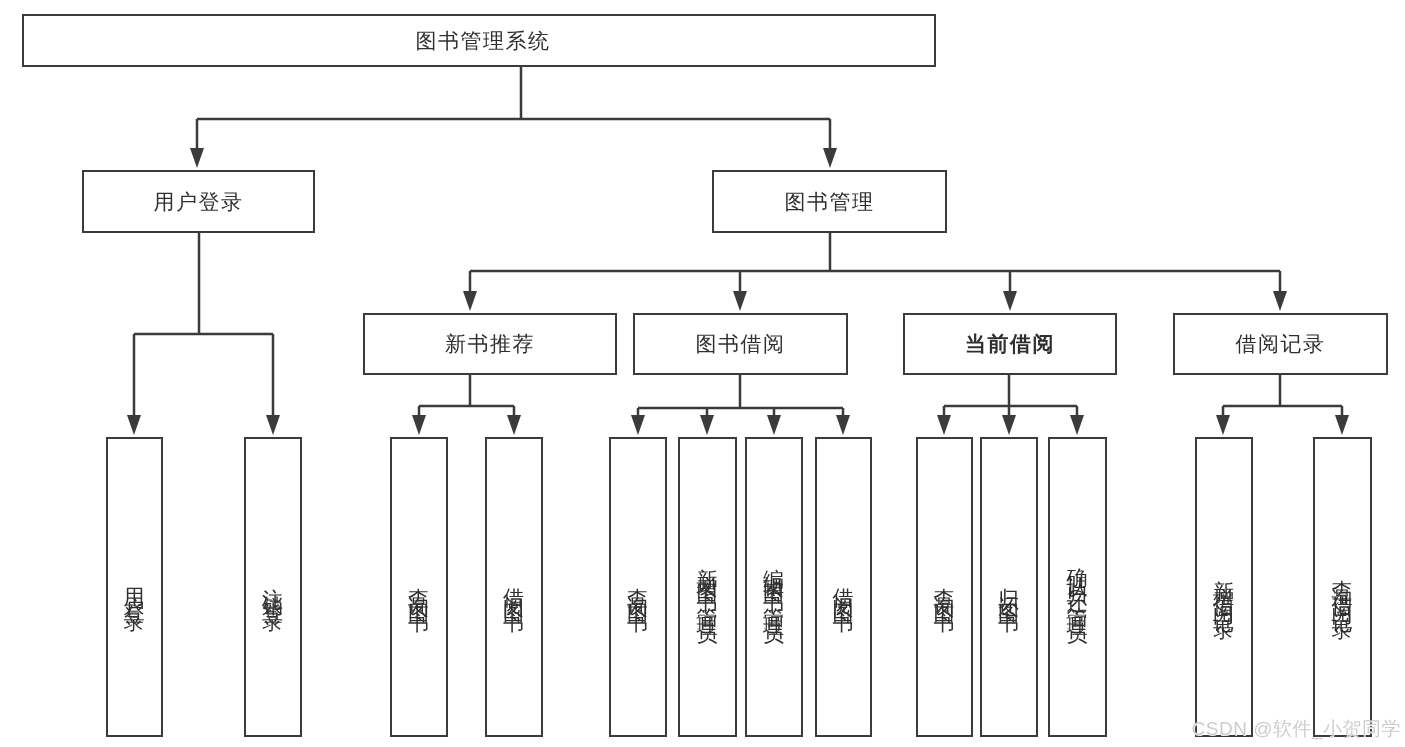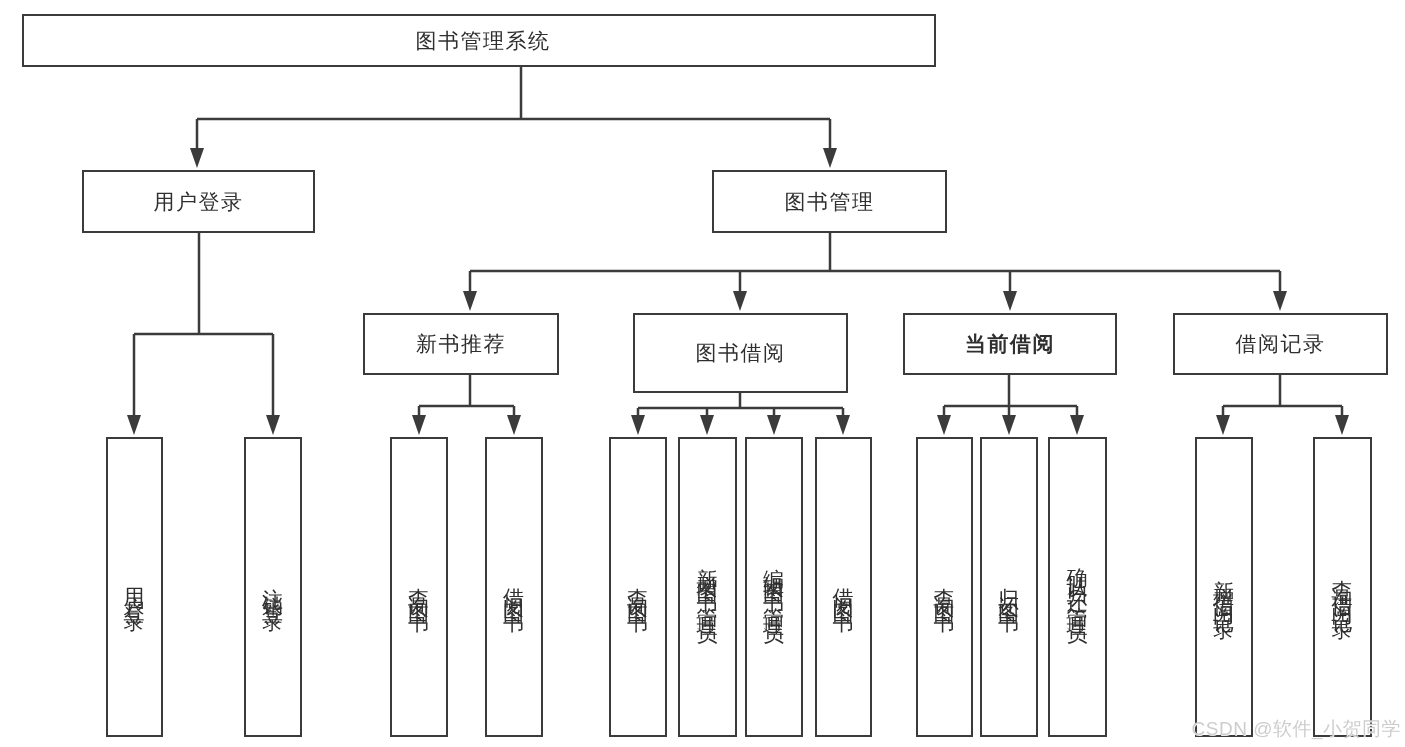--- a/index.html
+++ b/index.html
@@ -103,22 +103,22 @@
       <polygon points="1216,415 1230,415 1223,435"></polygon>
       <polygon points="1335,415 1349,415 1342,435"></polygon>
     </g>
   </svg>
 
   <div class="hbox" style="left:22px; top:14px; width:914px; height:53px;padding-left:8px;">图书管理系统</div>
 
   <div class="hbox" style="left:82px; top:170px; width:233px; height:63px;">用户登录</div>
   <div class="hbox" style="left:712px; top:170px; width:235px; height:63px;">图书管理</div>
 
-  <div class="hbox" style="left:363px; top:313px; width:196px; height:62px;">新书推荐</div>
-  <div class="hbox" style="left:633px; top:313px; width:215px; height:80px;">图书借阅</div>
+  <div class="hbox" style="left:363px; top:313px; width:254px; height:62px;">新书推荐</div>
+  <div class="hbox" style="left:633px; top:313px; width:215px; height:62px;">图书借阅</div>
   <div class="hbox" style="left:903px; top:313px; width:214px; height:62px;font-weight:bold;">当前借阅</div>
   <div class="hbox" style="left:1173px; top:313px; width:215px; height:62px;">借阅记录</div>
 
   <div class="vbox" style="left:106px; width:57px;">
     <span>用户登录</span>
   </div>
   <div class="vbox" style="left:244px; width:58px;">
     <span>注销登录</span>
   </div>
 

